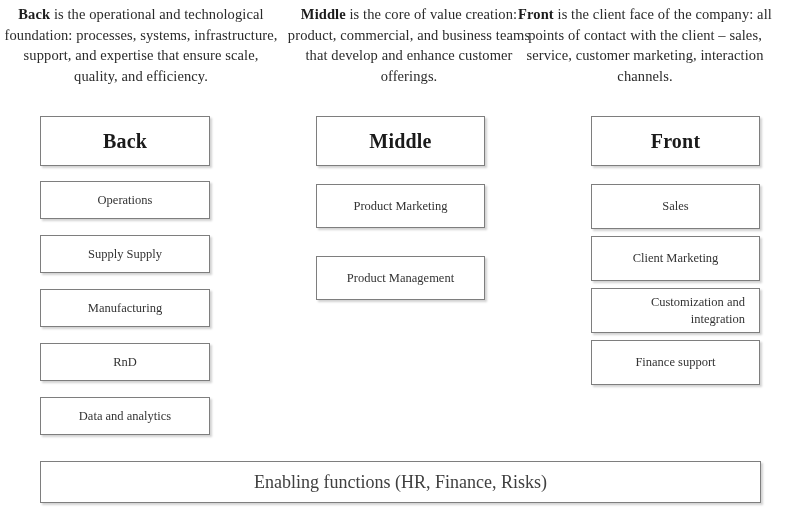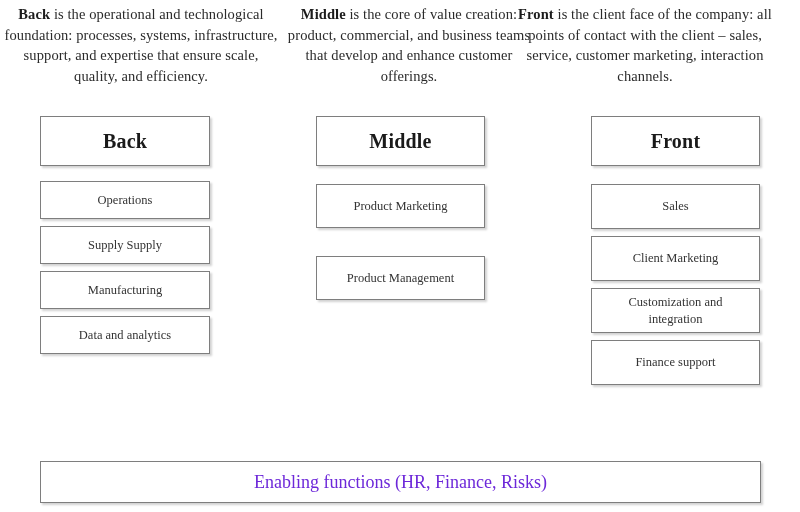--- a/index.html
+++ b/index.html
@@ -54,33 +54,33 @@
   }
   .col-back .header-box { margin-bottom: 15px; }
   .col-middle .header-box, .col-front .header-box { margin-bottom: 18px; }
 
   .item-box {
     font-size: 12.5px;
     line-height: 1.3;
     color: #333333;
     padding: 0 14px;
   }
-  .col-back   .item-box { height: 38px; margin-bottom: 7px; }
+  .col-back   .item-box { height: 38px; margin-bottom: 16px; }
   .col-middle .item-box { height: 44px; margin-bottom: 28px; }
-  .col-front  .item-box { height: 45px; margin-bottom: 7px; }
+  .col-front  .item-box { height: 45px; margin-bottom: 7px; text-align: right; }
 
   
   .footer-box {
     position: absolute;
     left: 40px;
     top: 461px;
     width: 721px;
     height: 42px;
     font-size: 18px;
-    color: #6d28d9;
+    color: #404040;
   }
 </style>
 </head>
 <body>
 
 <div class="canvas">
 
   <p class="desc desc-back">
     <b>Back</b><span> is the operational and technological foundation: processes, systems, infrastructure, support, and expertise that ensure scale, quality, and efficiency.</span>
   </p>
@@ -89,20 +89,21 @@
   </p>
   <p class="desc desc-front">
     <b>Front</b><span> is the client face of the company: all points of contact with the client – sales, service, customer marketing, interaction channels.</span>
   </p>
 
   <div class="col col-back">
     <div class="box header-box">Back</div>
     <div class="box item-box">Operations</div>
     <div class="box item-box">Supply Supply</div>
     <div class="box item-box">Manufacturing</div>
+    <div class="box item-box">RnD</div>
     <div class="box item-box">Data and analytics</div>
   </div>
 
   <div class="col col-middle">
     <div class="box header-box">Middle</div>
     <div class="box item-box">Product Marketing</div>
     <div class="box item-box">Product Management</div>
   </div>
 
   <div class="col col-front">

